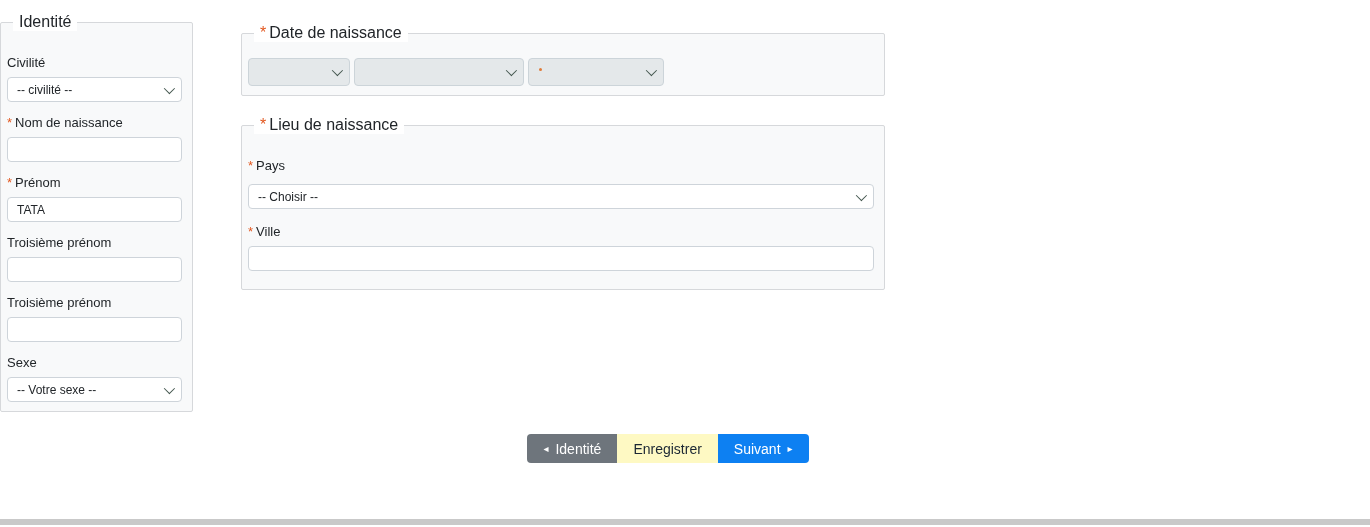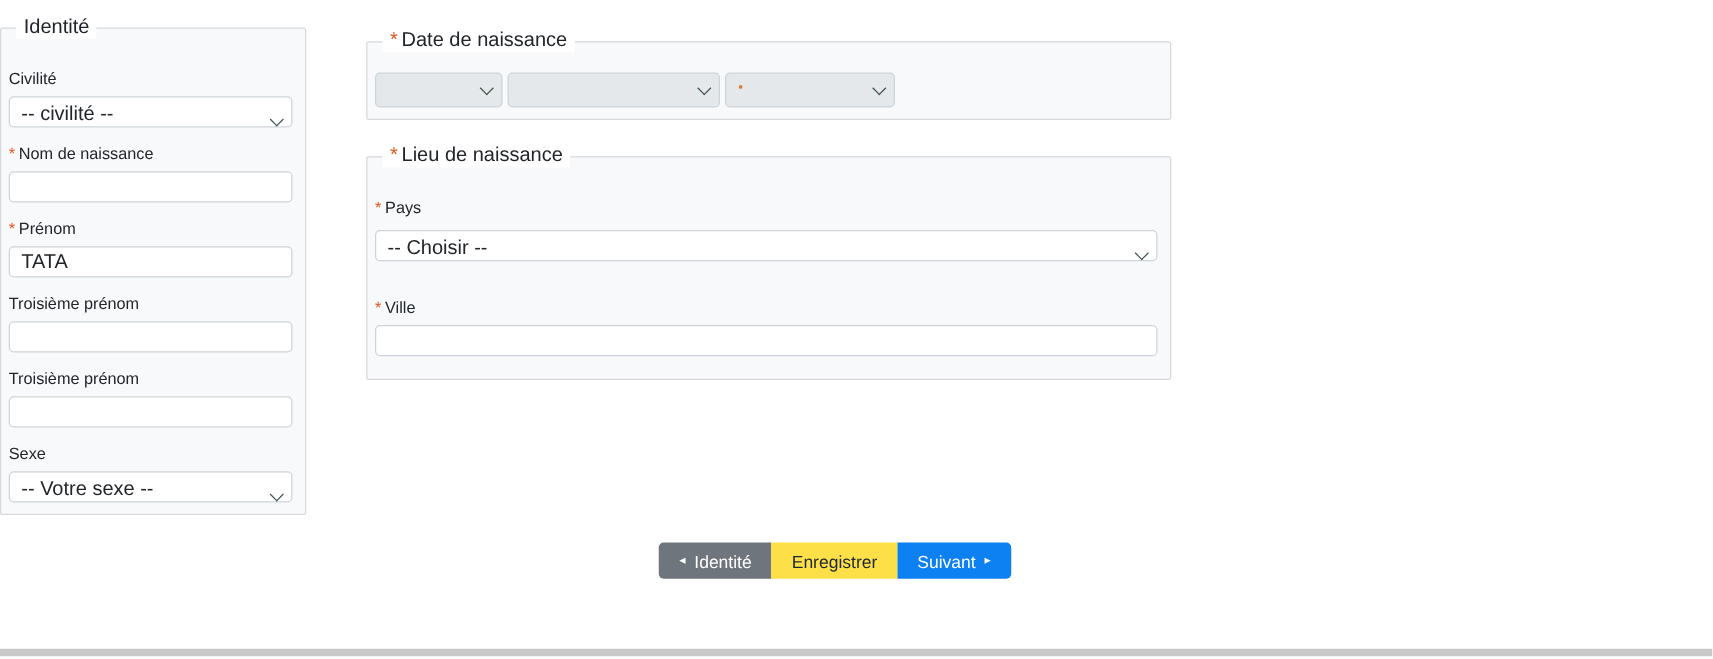--- a/index.html
+++ b/index.html
@@ -38,32 +38,32 @@
 
   .field{margin-top:13px;}
   .field:first-of-type{margin-top:0;}
   .field label{
     display:block;
     font-size:13px;line-height:16px;
     margin-bottom:6px;
     color:#212529;
   }
   .fs-lieu .field label{margin-bottom:10px;}
-  .fs-lieu .field-ville{margin-top:29px;}
+  .fs-lieu .field-ville{margin-top:15px;}
   .fs-lieu .field-ville label{margin-bottom:6px;}
 
   .control{
     box-sizing:border-box;
     width:100%;height:25px;
     border:1px solid #ced4da;
     border-radius:4px;
     background:#ffffff;
-    font-size:16px;color:#212529;
+    font-size:12px;color:#212529;
     padding:0 9px;
-    display:flex;align-items:flex-end;
+    display:flex;align-items:center;
     font-family:inherit;
   }
   input.control{display:block;padding:0 9px;line-height:23px;}
   .select{cursor:pointer;position:relative;}
   .sel-val{white-space:nowrap;overflow:hidden;}
   .chev{
     width:7px;height:7px;flex:none;
     border-right:1.6px solid #43564e;
     border-bottom:1.6px solid #43564e;
     transform:rotate(45deg) translateY(-2px);
@@ -98,21 +98,21 @@
   }
   .btn-group{display:flex;transform:translateX(-17px);}
   .btn{
     height:29px;border:none;
     font-family:inherit;font-size:14px;
     display:flex;align-items:center;gap:7px;
     padding:0 16px;cursor:pointer;
   }
   .btn .arr{font-size:10px;line-height:10px;}
   .btn-prev{background:#6e757c;color:#ffffff;border-radius:4px 0 0 4px;}
-  .btn-save{background:#fde047;color:#1b2733;border-radius:0;}
+  .btn-save{background:#fef9c3;color:#1b2733;border-radius:0;}
   .btn-next{background:#0d80f2;color:#ffffff;border-radius:0 4px 4px 0;}
 
   .bottom-bar{
     position:absolute;left:0;top:519px;
     width:1370px;height:6px;
     background:#c9c9c9;z-index:1;
   }
 </style>
 </head>
 <body>

